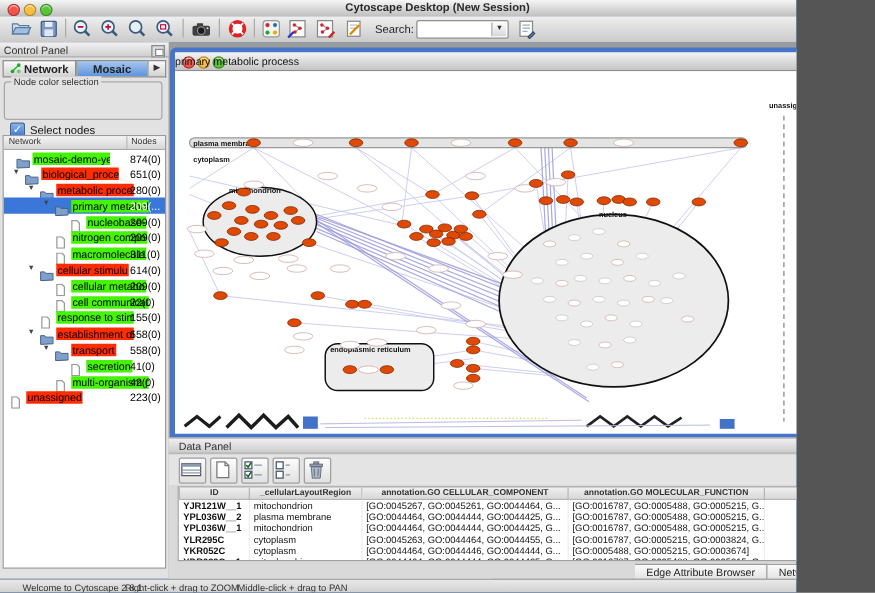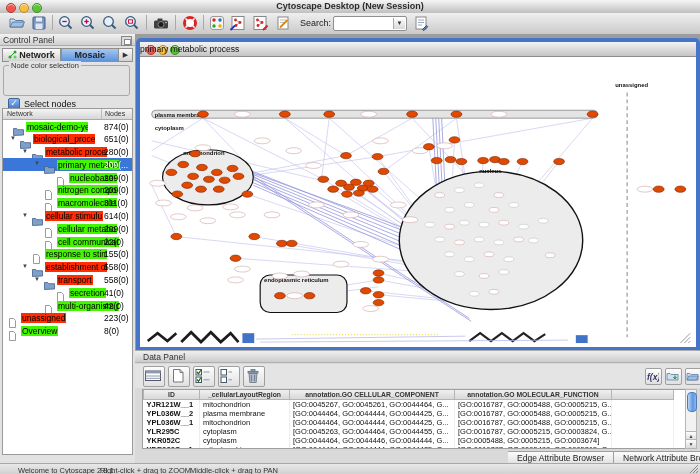--- a/index.html
+++ b/index.html
@@ -1,16 +1,16 @@
 <!DOCTYPE html>
 <html><head>
 <meta charset="utf-8">
 <style>
   html,body{margin:0;padding:0;background:#555;}
-  .app{position:relative;width:700px;height:474px;overflow:hidden;
+  .app{position:relative;width:637px;height:474px;overflow:hidden;
        font-family:"Liberation Sans",sans-serif;background:#3b82f6;
        -webkit-font-smoothing:antialiased;}
   .abs{position:absolute;}
   
   #titlebar{left:0;top:0;width:700px;height:13px;
     background:linear-gradient(#f6f6f6,#bfbfbf);border-bottom:1px solid #7a7a7a;}
   .light{position:absolute;top:2.5px;width:8px;height:8px;border-radius:50%;box-shadow:inset 0 1px 1px rgba(255,255,255,.7);}
   .title-text{position:absolute;left:0;right:0;top:1px;text-align:center;
     font-size:9px;font-weight:bold;color:#2a2a2a;}
   
@@ -377,27 +377,20 @@
               </svg></span>
             <span class="tlbl green" style="left:54px">multi-organism pro</span>
             <span class="tcnt">42(0)</span>
           </div>
           <div class="trow">
             <span class="ticon" style="left:5px"><svg width="9" height="10" viewBox="0 0 9 10">
                 <path d="M1.5,9.5 v-9 h4 l2,2 v7z" fill="#fff" stroke="#9a9a9a"></path>
               </svg></span>
             <span class="tlbl red" style="left:18px">unassigned</span>
             <span class="tcnt">223(0)</span>
-          </div>
-          <div class="trow">
-            <span class="ticon" style="left:5px"><svg width="9" height="10" viewBox="0 0 9 10">
-                <path d="M1.5,9.5 v-9 h4 l2,2 v7z" fill="#fff" stroke="#9a9a9a"></path>
-              </svg></span>
-            <span class="tlbl green" style="left:18px">Overview</span>
-            <span class="tcnt">8(0)</span>
           </div>
         </div>
     </div>
   </div>
 
   <div class="abs" id="mdi"></div>
   <div class="abs" id="nwin">
     <div class="nw-titlebar">
       <div class="light" style="left:6px;top:3px;background:#ee544c;border:1px solid #b2382f;"></div>
       <div class="light" style="left:18px;top:3px;background:#f6bd3e;border:1px solid #b8892c;"></div>

